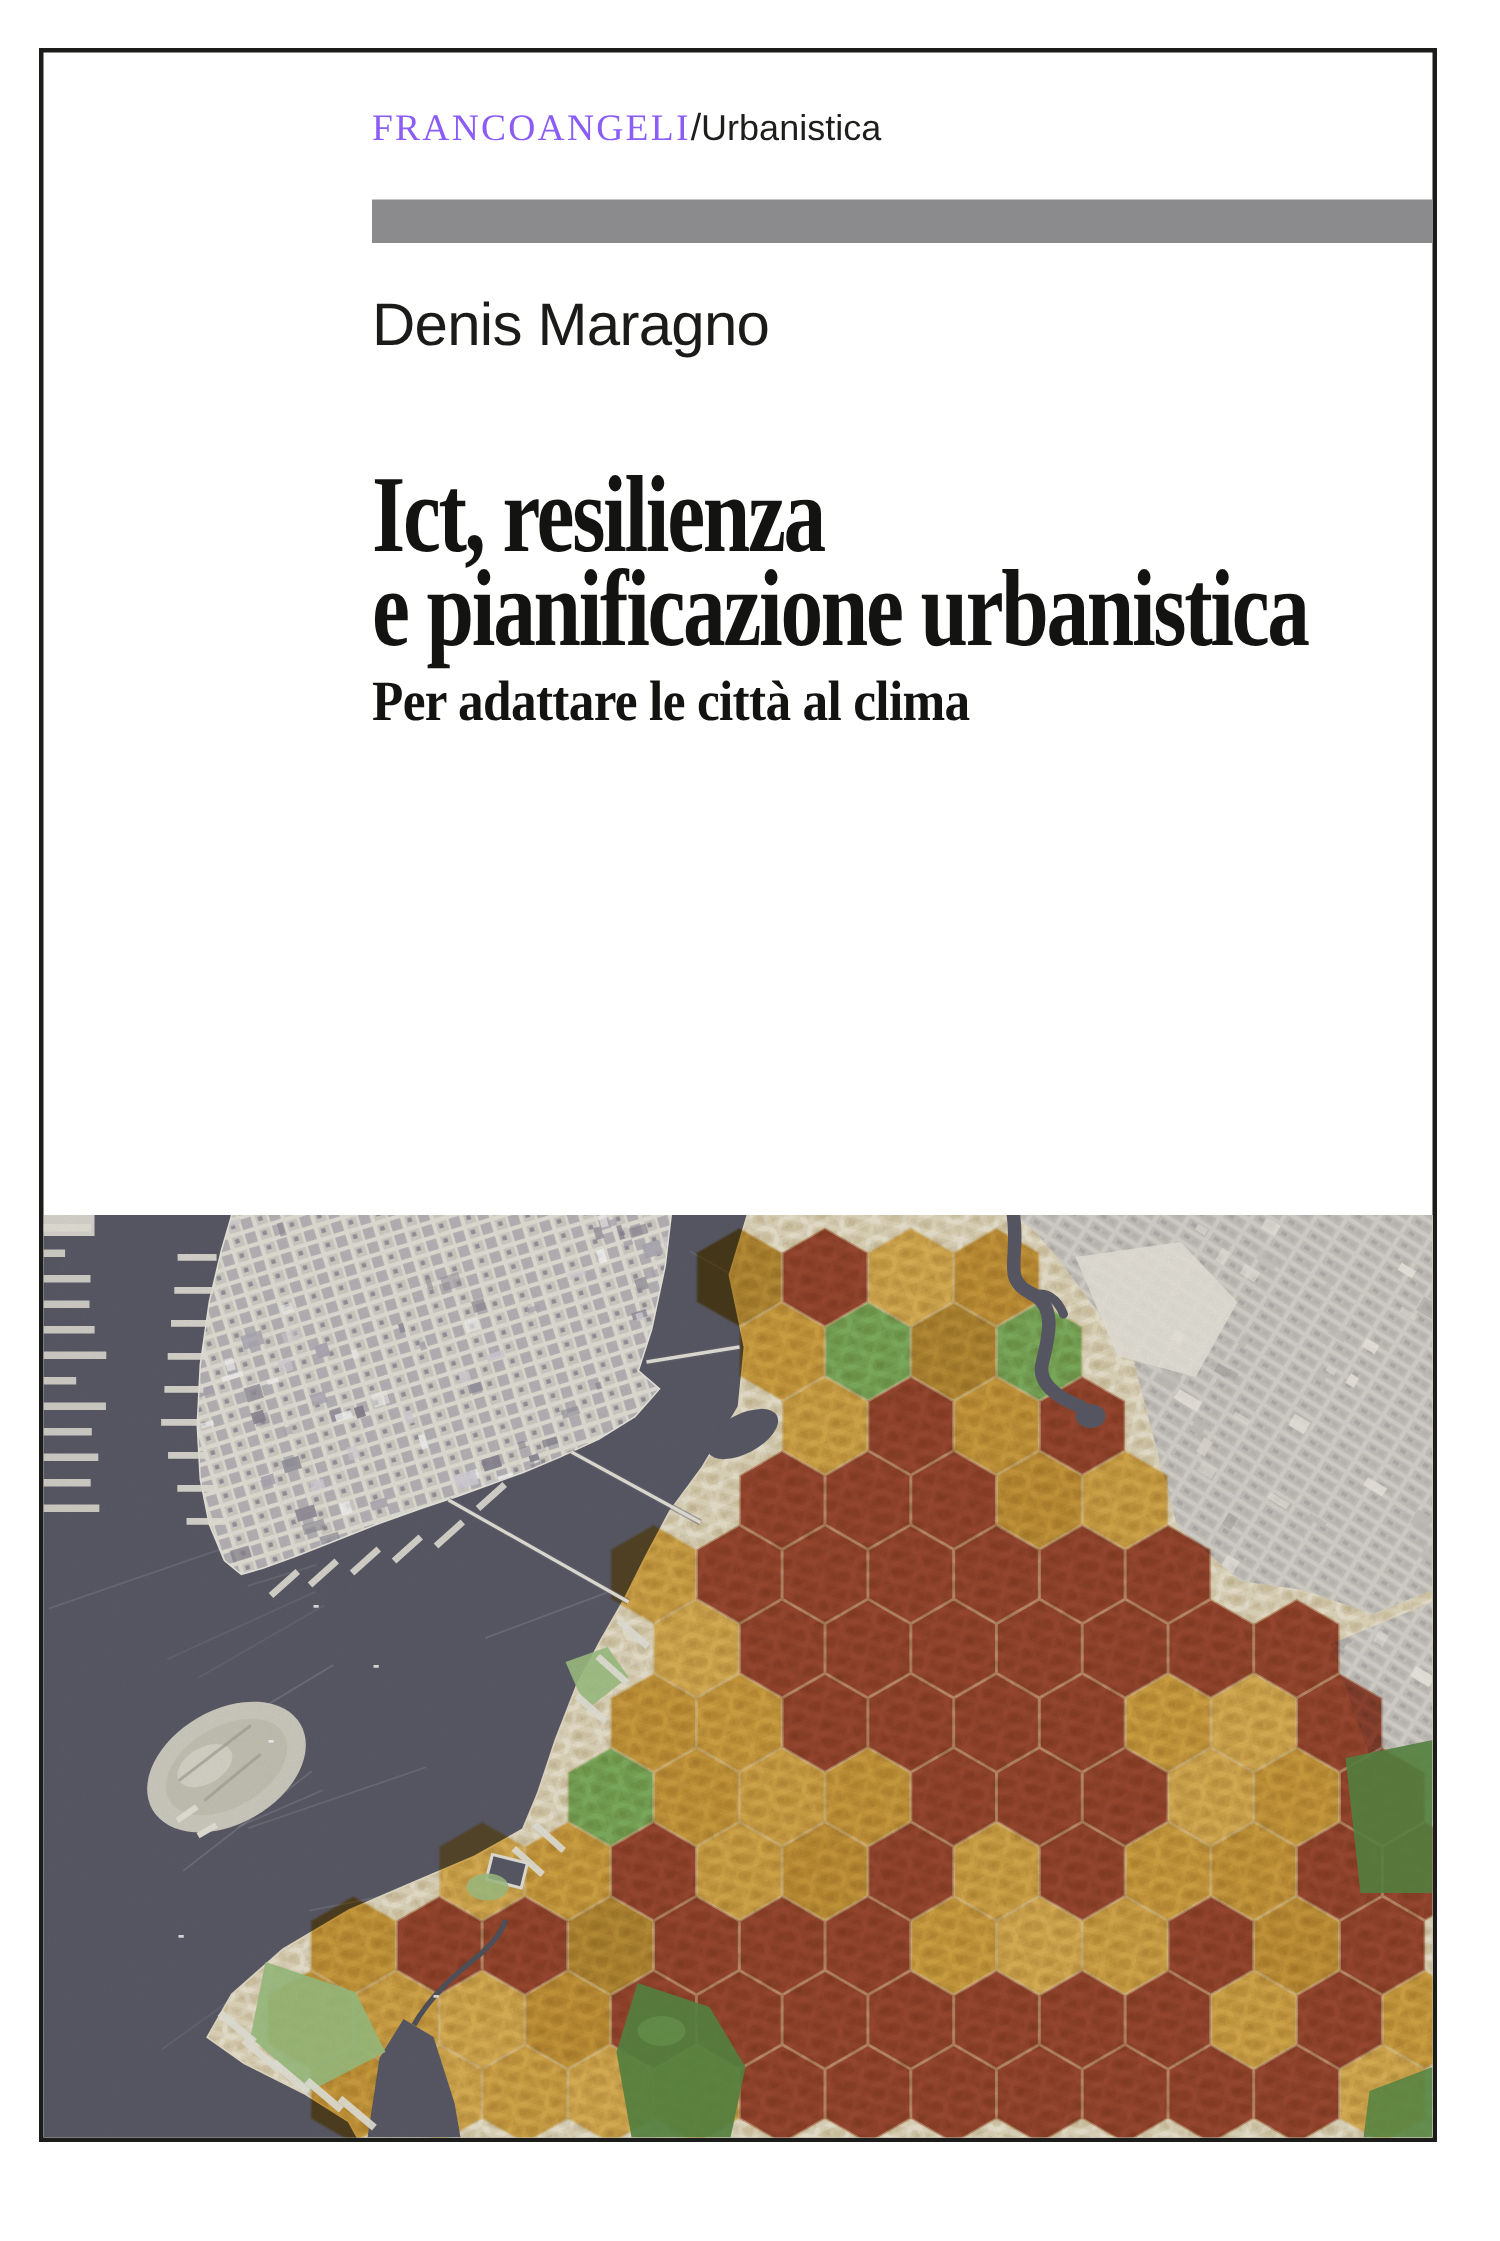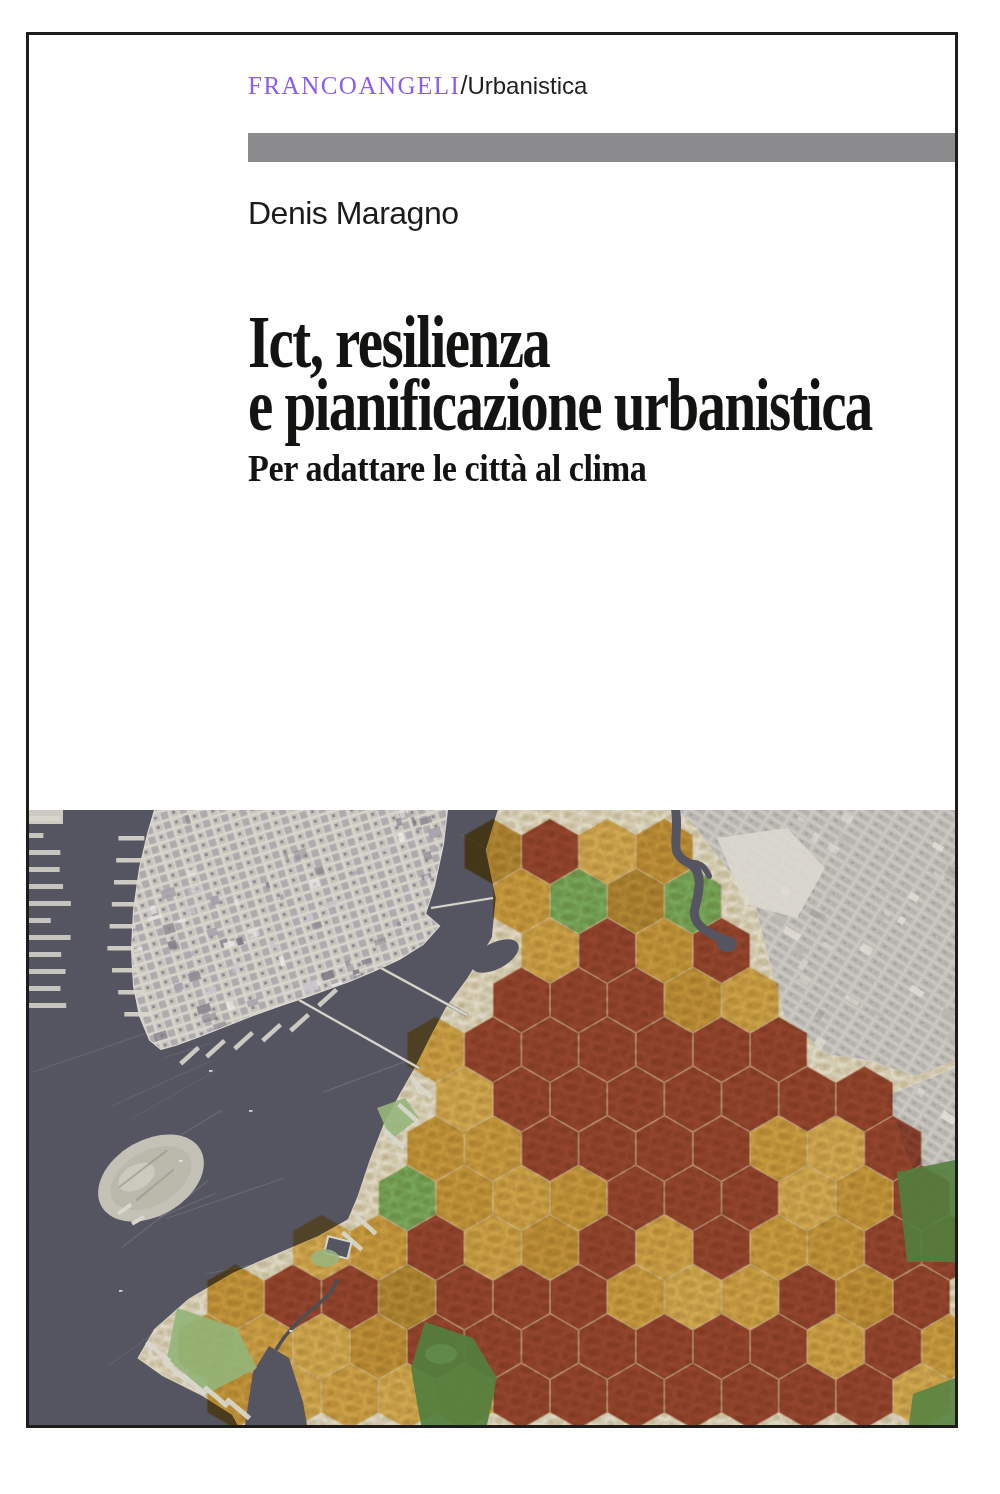--- a/index.html
+++ b/index.html
@@ -30,21 +30,21 @@
   .brand-sans{
     font-family:"Liberation Sans",sans-serif;
     font-size:24px;color:#1e1e1c;margin-top:10px;
   }
   .bar{
     position:absolute;left:219px;right:0;top:98px;height:29px;
     background:#8b8b8d;
   }
   .author{
     position:absolute;left:219px;top:160px;
-    font-size:32px;letter-spacing:-0.5px;color:#1b1b19;
+    font-size:40px;letter-spacing:-0.5px;color:#1b1b19;
   }
   .title{
     position:absolute;left:219px;top:276px;margin:0;
     font-family:"Liberation Serif",serif;font-weight:bold;
     font-size:73px;line-height:63px;letter-spacing:-2px;
     color:#131311;white-space:nowrap;
     transform:scaleX(0.78);transform-origin:0 0;
   }
   .subtitle{
     position:absolute;left:219px;top:411px;

